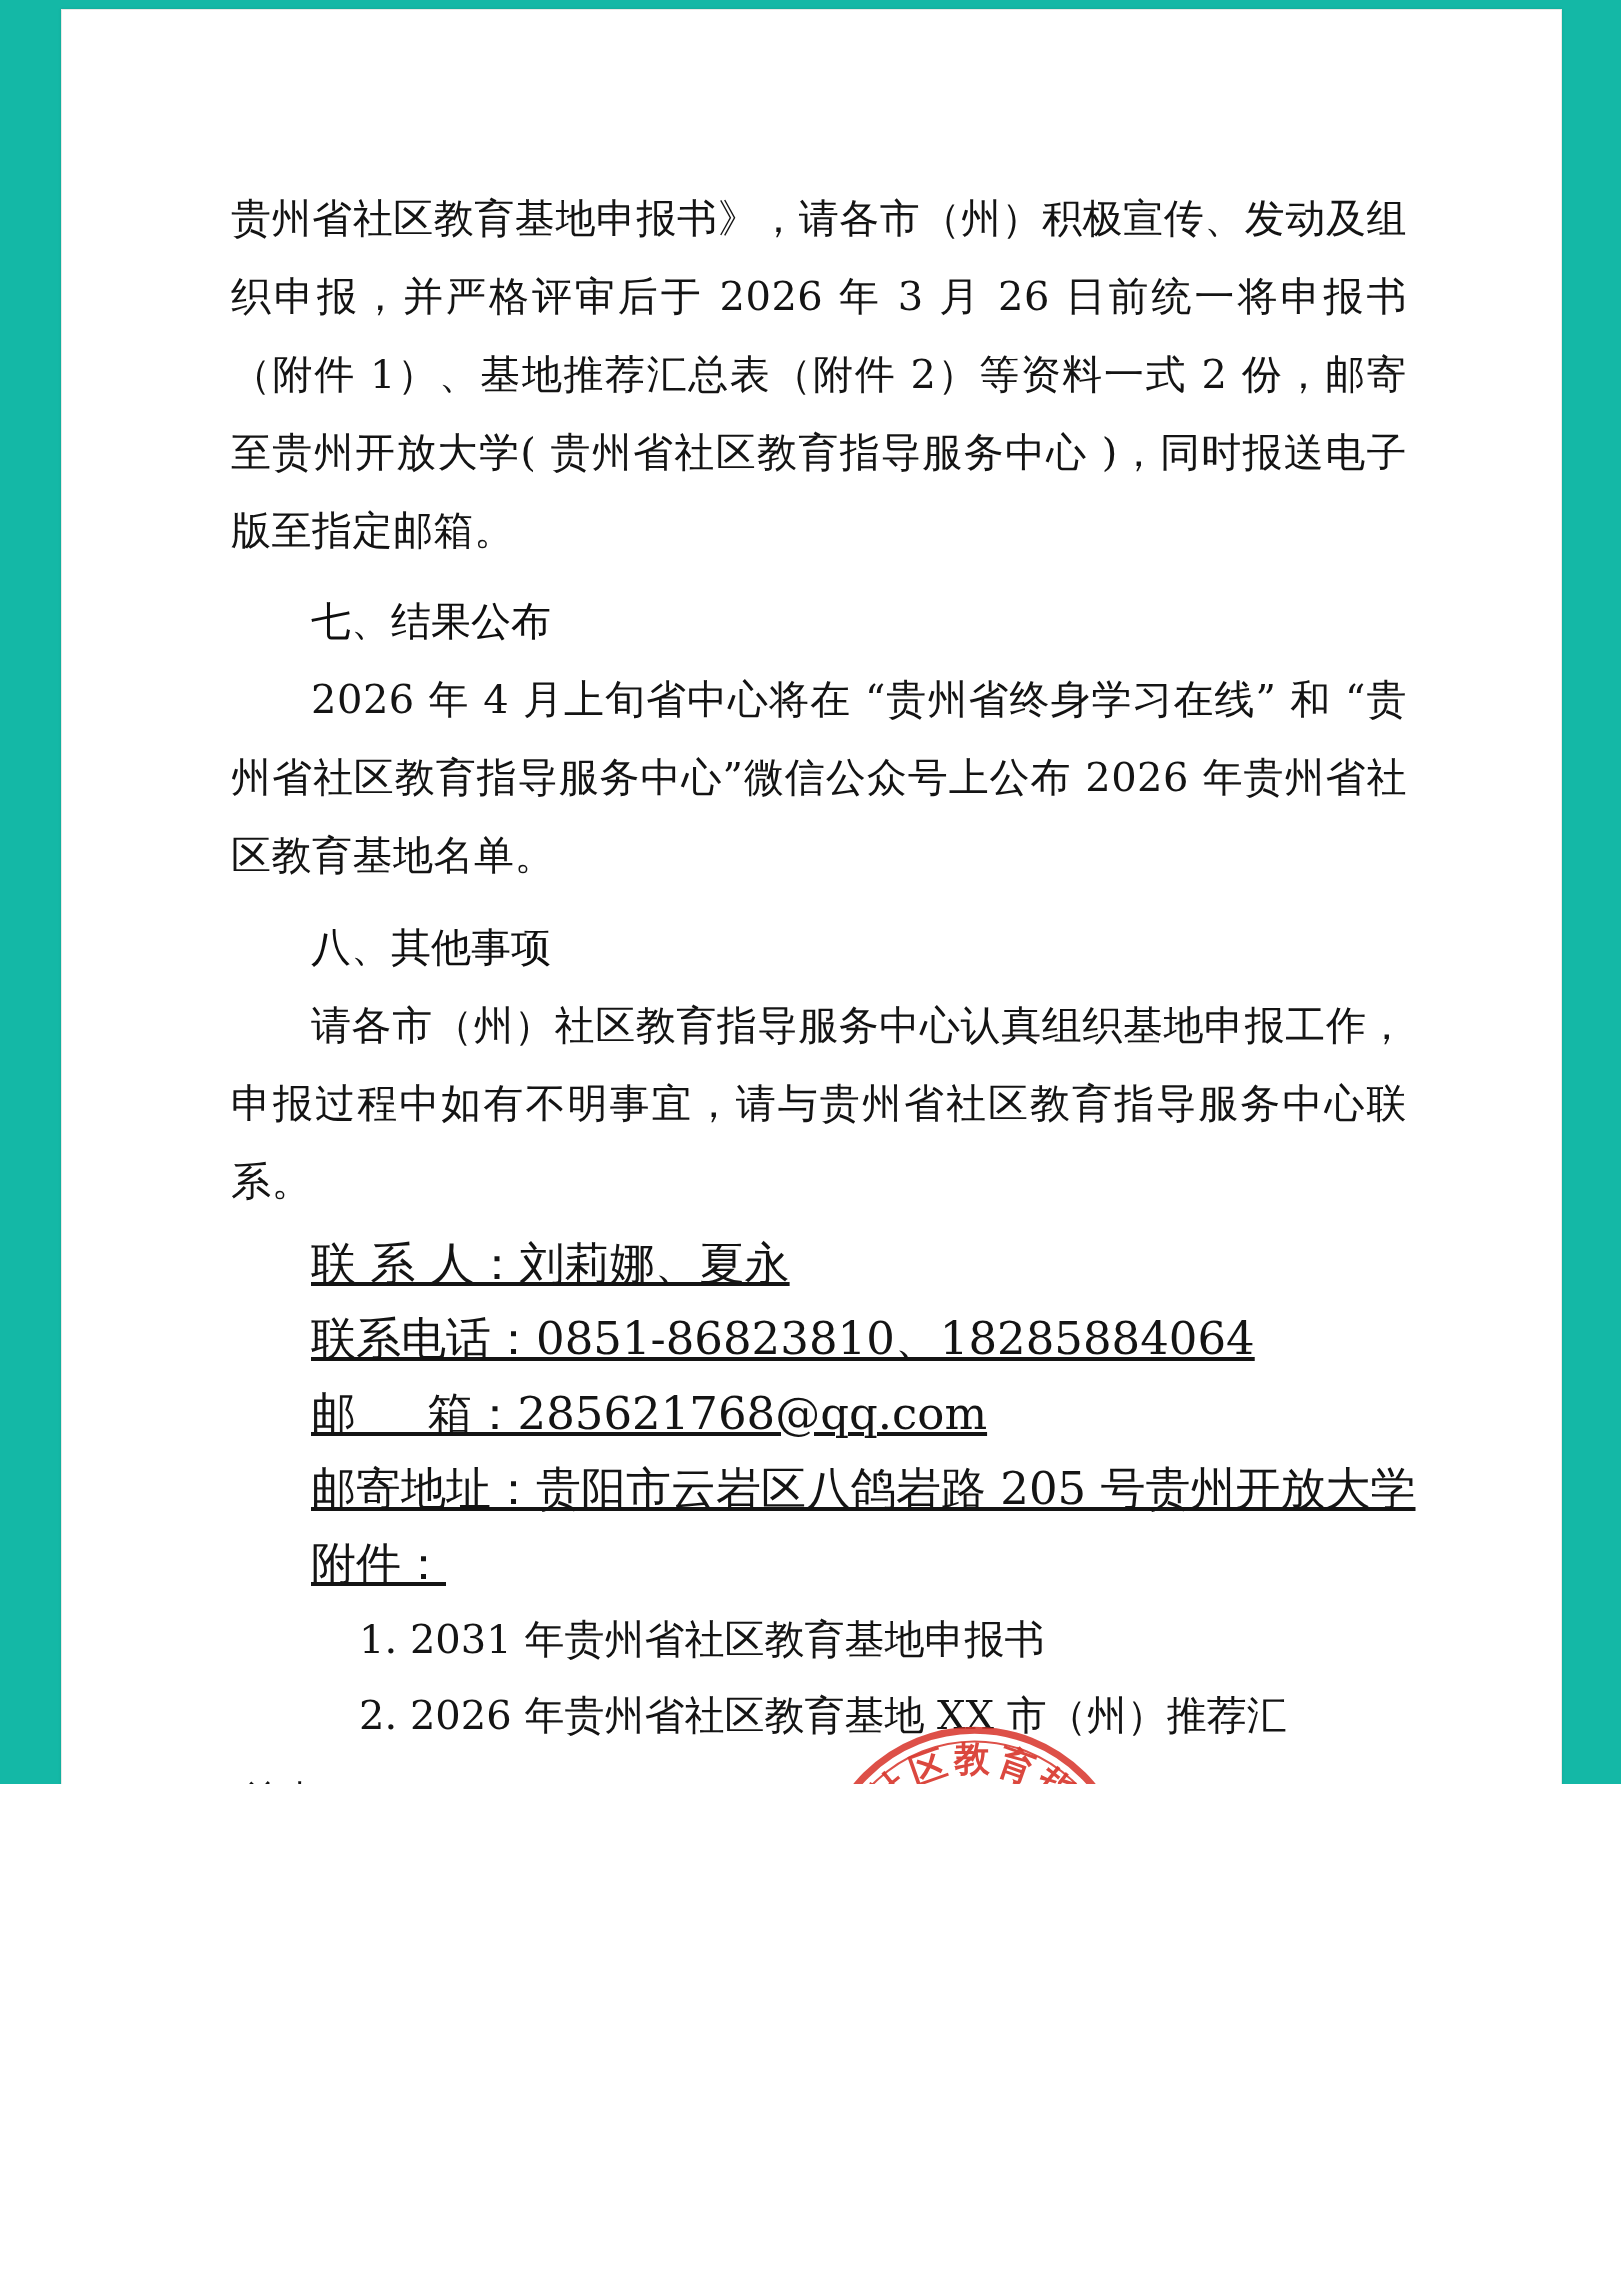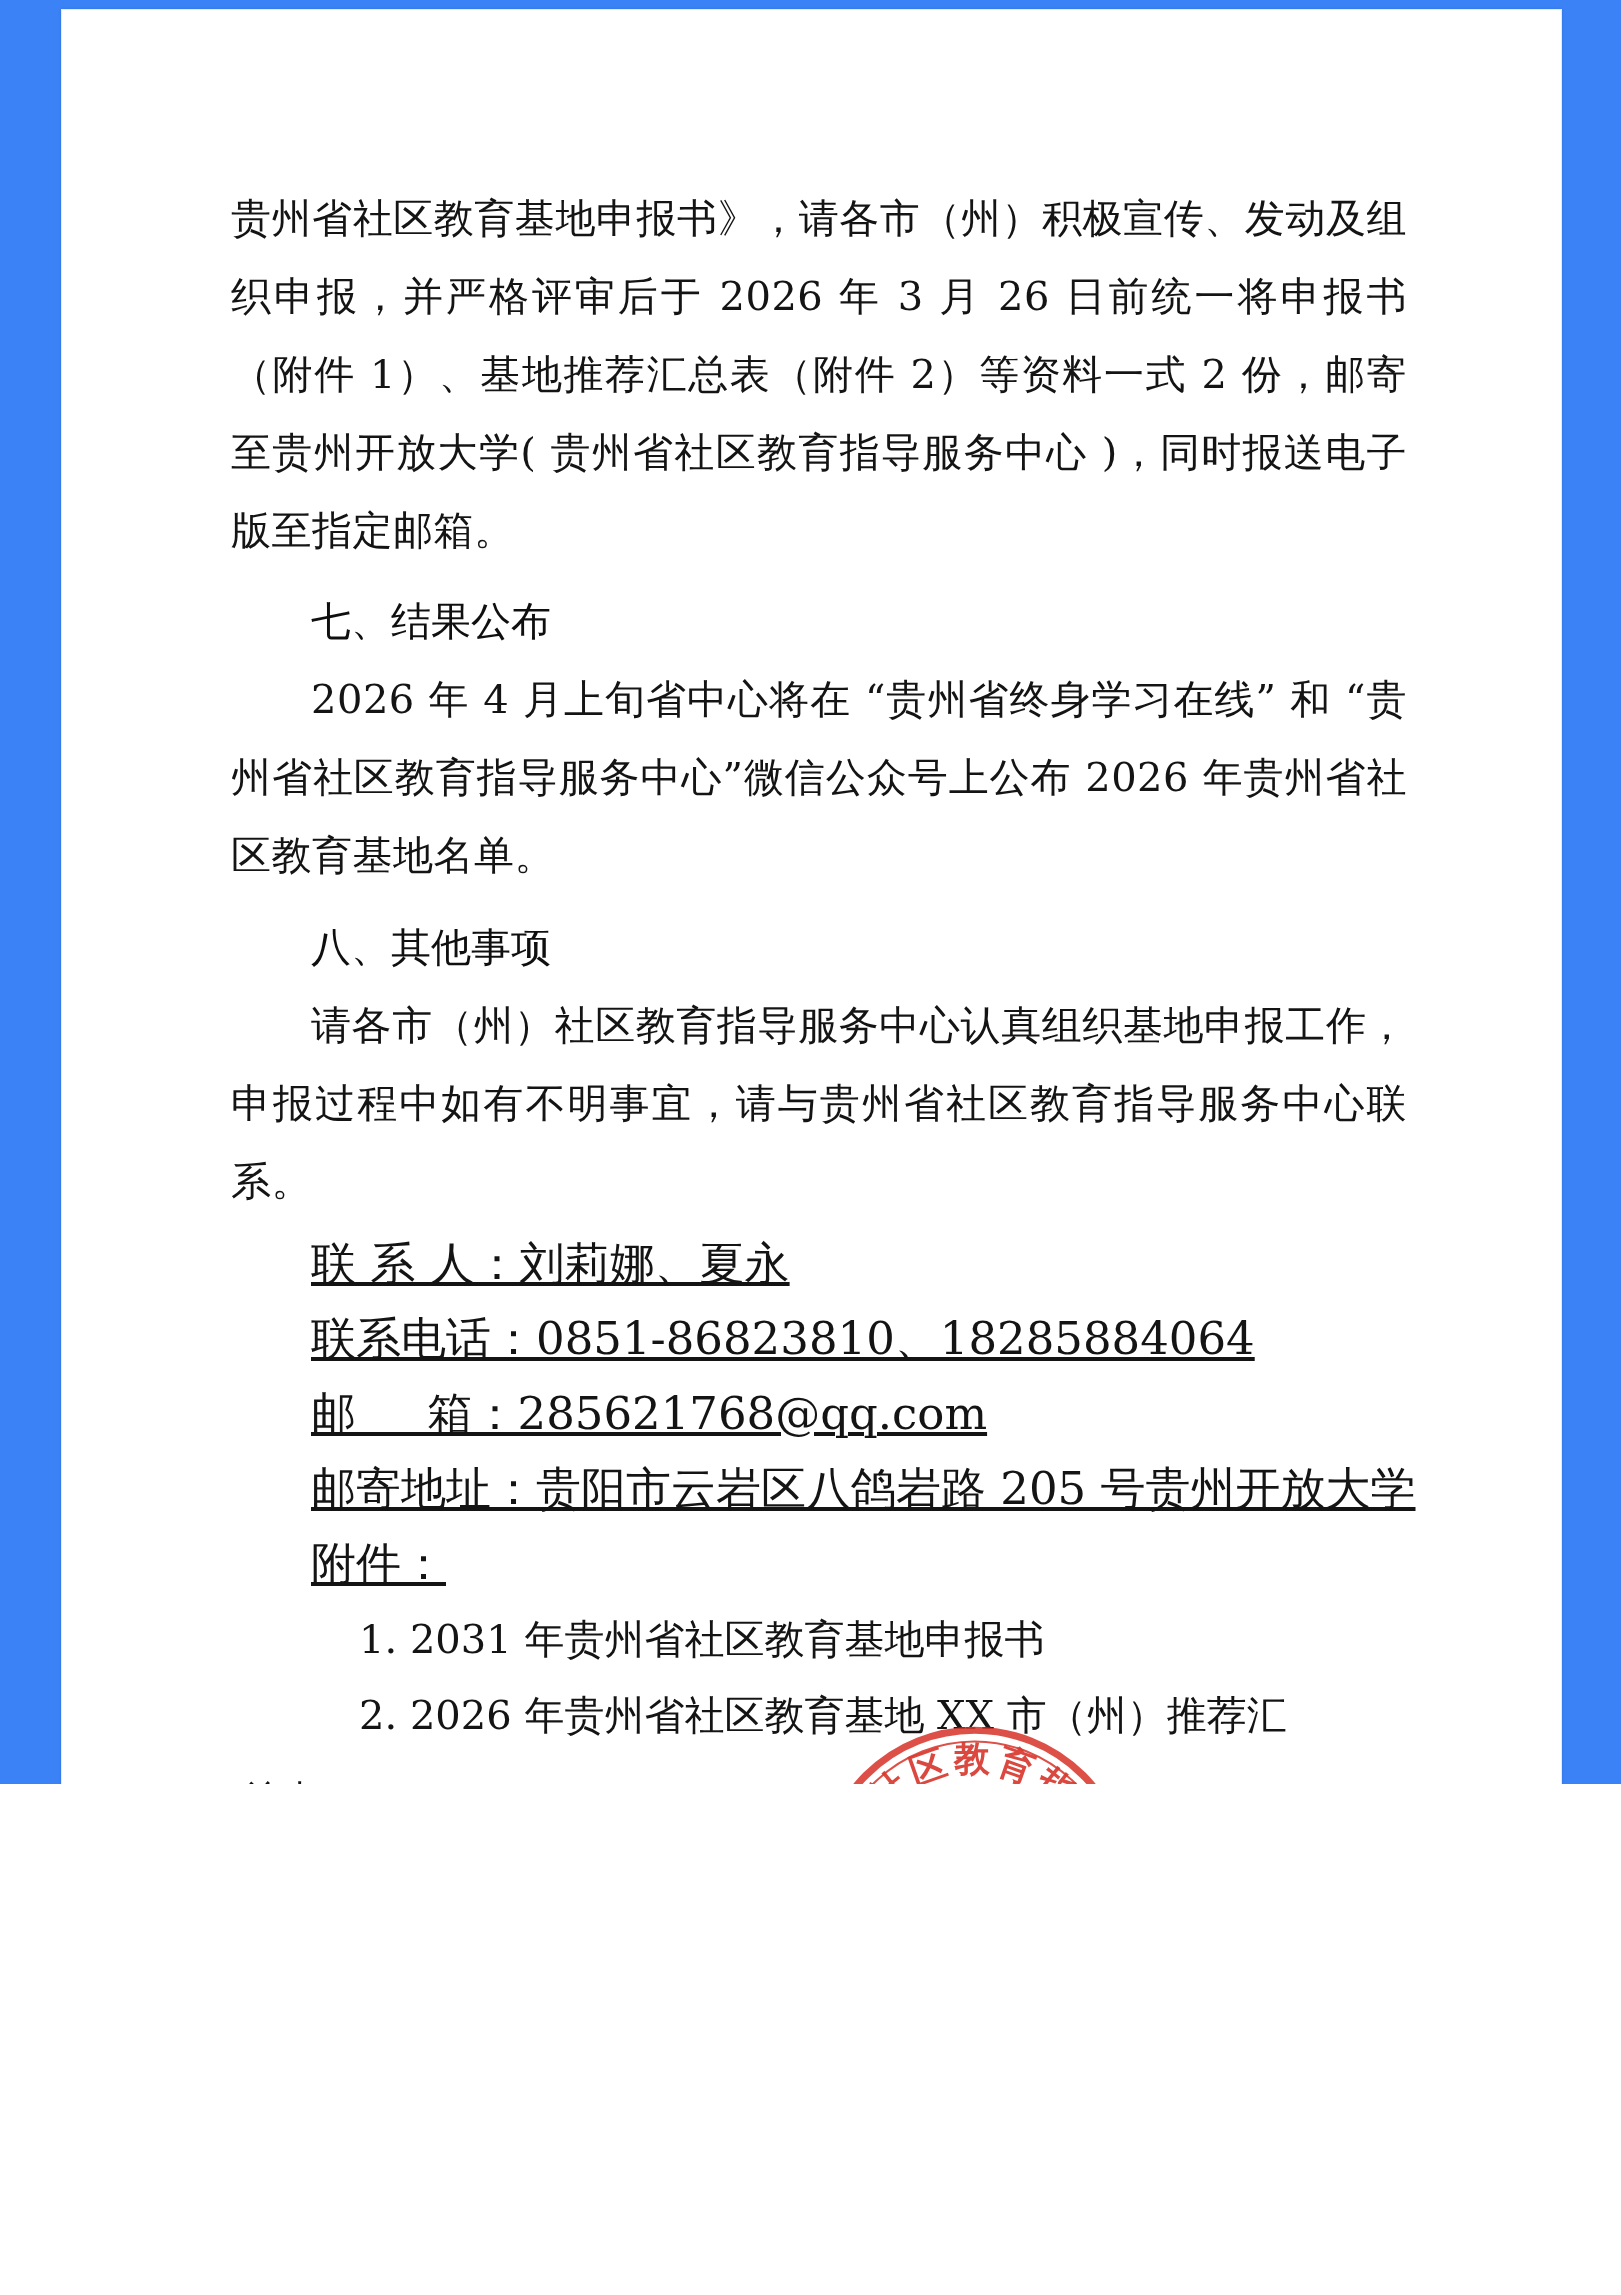--- a/index.html
+++ b/index.html
@@ -8,21 +8,21 @@
     background: #ffffff;
   }
   body {
     font-family: "DejaVu Serif", "Liberation Serif", serif;
     color: #111111;
   }
   .page {
     position: relative;
     width: 1622px;
     height: 1784px;
-    background: #3b82f6;
+    background: #14b8a6;
     overflow: hidden;
   }
   .sheet {
     position: absolute;
     left: 61px;
     top: 9.2px;
     width: 1499px;
     height: 2269px;
     background: #ffffff;
     box-shadow: 0 0 3.1px rgba(0,0,0,0.10);

